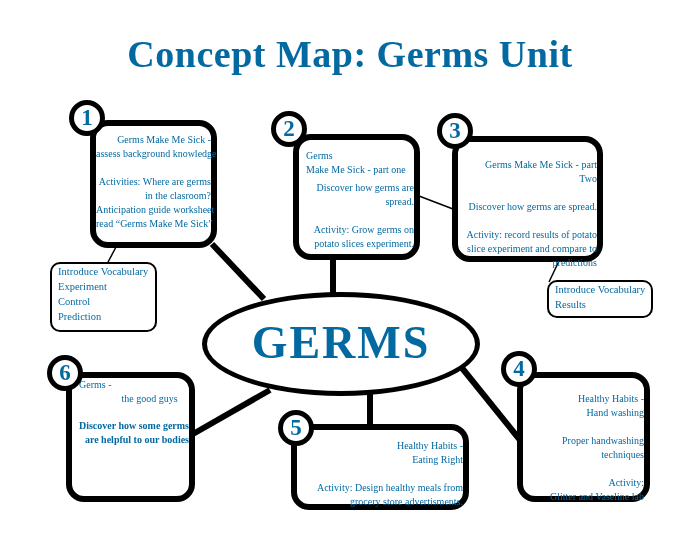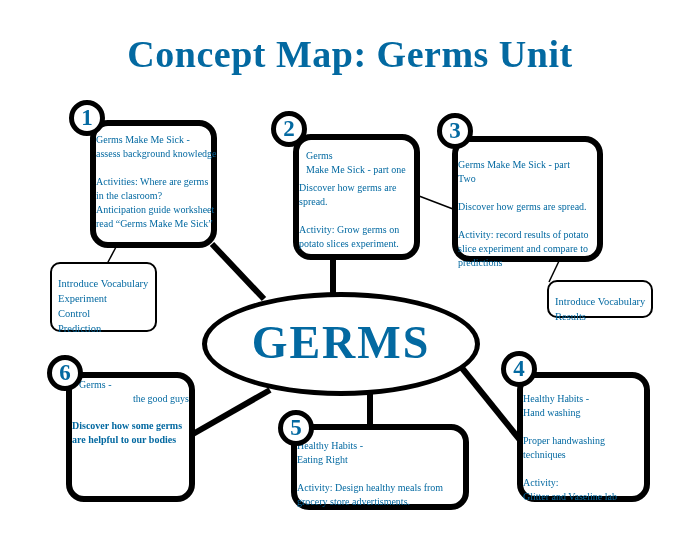--- a/index.html
+++ b/index.html
@@ -13,36 +13,36 @@
     font-size:38px;font-weight:bold;letter-spacing:0.5px;
   }
   #wires{position:absolute;left:0;top:0;z-index:1;}
   .node-box{
     position:absolute;background:#ffffff;border:6px solid #000;
     border-radius:18px;box-sizing:border-box;z-index:2;
   }
   .node-text{
     white-space:pre;font-size:10px;line-height:14px;
   }
-  .center{text-align:left;}
+  .center{text-align:right;}
   .left{text-align:left;padding-left:7px;}
-  .indent{text-align:right;padding-left:38px;}
+  .indent{text-align:center;padding-left:38px;}
   .badge{
     position:absolute;width:36px;height:36px;background:#ffffff;
     border:5px solid #000;border-radius:50%;box-sizing:border-box;
     text-align:center;z-index:3;
   }
   .badge span{
     display:block;font-size:23px;font-weight:bold;line-height:25px;
   }
   .vocab-box{
     position:absolute;background:#ffffff;border:2px solid #000;
     border-radius:10px;box-sizing:border-box;z-index:2;
     font-size:10.5px;line-height:15px;white-space:pre;
-    padding:12px 0 0 6px;text-align:left;
+    padding:0 0 0 6px;text-align:left;
   }
   .ellipse{
     position:absolute;left:202px;top:292px;width:278px;height:104px;
     background:#ffffff;border:5px solid #000;border-radius:50%;
     box-sizing:border-box;z-index:2;text-align:center;
   }
   .ellipse .germs-label{
     display:block;font-size:46px;font-weight:bold;letter-spacing:2px;
     line-height:92px;
   }

